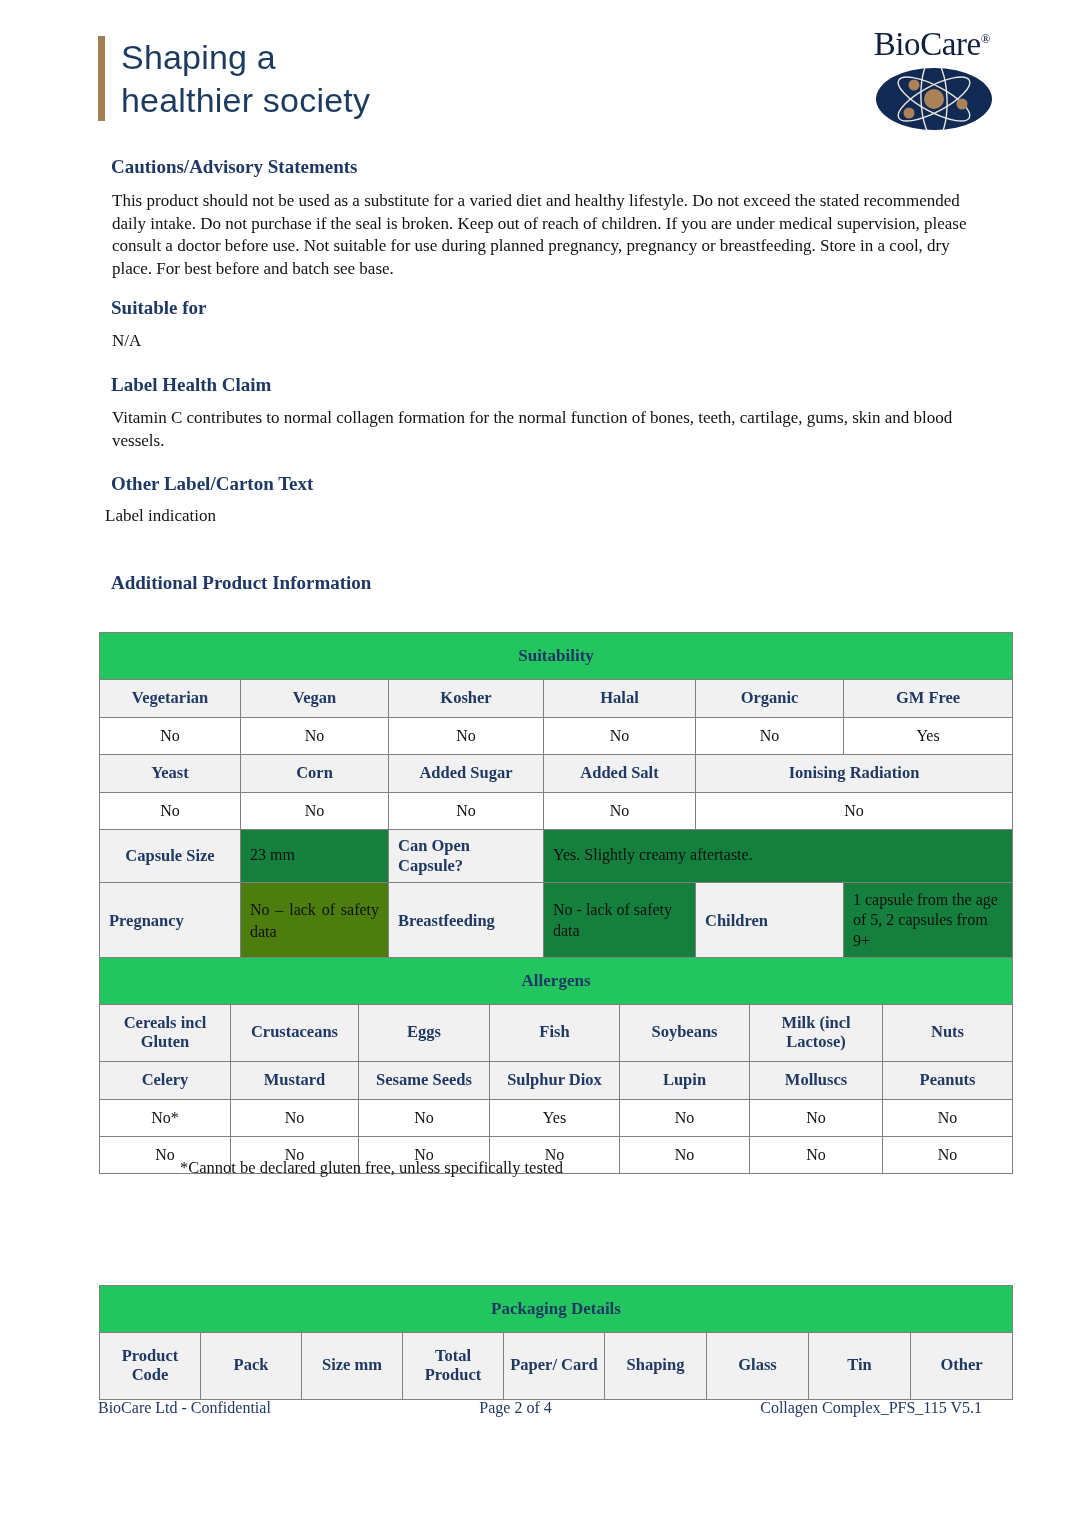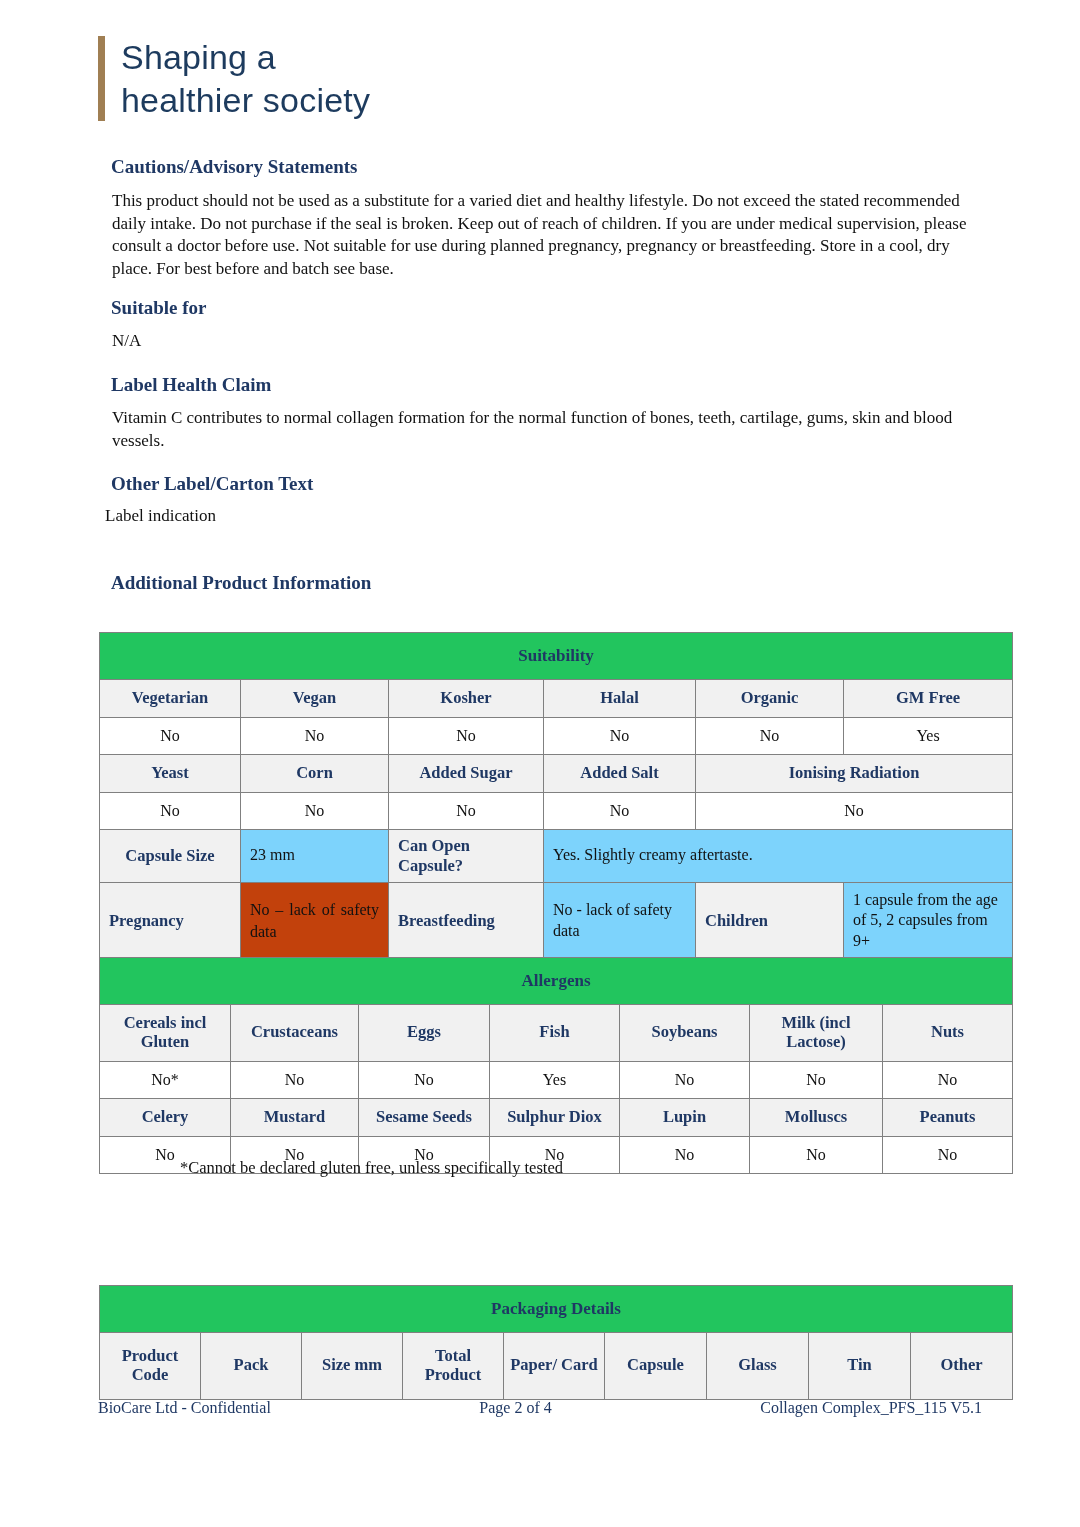--- a/index.html
+++ b/index.html
@@ -133,28 +133,28 @@
   .tbl .val { background: #ffffff; padding: 9px 4px; }
   .tbl .lbl {
     background: #f1f1f1;
     color: #1f3864;
     font-weight: bold;
     font-size: 16.5px;
     text-align: center;
     line-height: 1.2;
   }
   .tbl .free {
-    background: #7dd3fc;
+    background: #15803d;
     text-align: left;
     font-size: 16px;
     line-height: 1.3;
     padding: 7px 9px;
   }
   .tbl .free-j {
-    background: #c2410c;
+    background: #4d7c0f;
     text-align: justify;
     text-align-last: justify;
     font-size: 16px;
     line-height: 1.35;
     padding: 7px 9px;
   }
 
   .footnote {
     position: absolute;
     font-size: 16.5px;
@@ -180,20 +180,35 @@
 
 <div class="page">
 
   <div class="header">
     <div class="tagline-wrap">
       <div class="accent-bar"></div>
       <div class="tagline">Shaping a
 healthier society</div>
     </div>
 
+    <div class="logo">
+      <div class="logo-word"><span>BioCare</span><span class="logo-reg">®</span></div>
+      <svg class="logo-oval" viewBox="0 0 116 62">
+        <ellipse cx="58" cy="31" rx="58" ry="31" fill="#102a54"></ellipse>
+        <g stroke="#e9e6e0" stroke-width="1.4" fill="none">
+          <ellipse cx="58" cy="31" rx="40" ry="13" transform="rotate(28 58 31)"></ellipse>
+          <ellipse cx="58" cy="31" rx="40" ry="13" transform="rotate(-28 58 31)"></ellipse>
+          <ellipse cx="58" cy="31" rx="40" ry="13" transform="rotate(88 58 31)"></ellipse>
+        </g>
+        <circle cx="58" cy="31" r="10" fill="#ab8258"></circle>
+        <circle cx="38" cy="17" r="5.5" fill="#ab8258"></circle>
+        <circle cx="86" cy="36" r="5.5" fill="#ab8258"></circle>
+        <circle cx="33" cy="45" r="5.5" fill="#ab8258"></circle>
+      </svg>
+    </div>
   </div>
 
   <h2 class="sec abs" style="left:111px; top:156px;">Cautions/Advisory Statements</h2>
   <p class="body abs" style="left:112px; top:190px; width:862px;">This product should not be used as a substitute for a varied diet and healthy lifestyle. Do not exceed the stated recommended daily intake. Do not purchase if the seal is broken. Keep out of reach of children. If you are under medical supervision, please consult a doctor before use. Not suitable for use during planned pregnancy, pregnancy or breastfeeding. Store in a cool, dry place. For best before and batch see base.</p>
 
   <h2 class="sec abs" style="left:111px; top:297px;">Suitable for</h2>
   <p class="body abs" style="left:112px; top:330px; width:862px;">N/A</p>
 
   <h2 class="sec abs" style="left:111px; top:374px;">Label Health Claim</h2>
   <p class="body abs" style="left:112px; top:407px; width:872px;">Vitamin C contributes to normal collagen formation for the normal function of bones, teeth, cartilage, gums, skin and blood vessels.</p>
@@ -280,36 +295,36 @@
       <tr>
         <td class="hdr">Cereals incl Gluten</td>
         <td class="hdr">Crustaceans</td>
         <td class="hdr">Eggs</td>
         <td class="hdr">Fish</td>
         <td class="hdr">Soybeans</td>
         <td class="hdr">Milk (incl Lactose)</td>
         <td class="hdr">Nuts</td>
       </tr>
       <tr>
-        <td class="val">No*</td>
-        <td class="val">No</td>
-        <td class="val">No</td>
-        <td class="val">Yes</td>
-        <td class="val">No</td>
-        <td class="val">No</td>
-        <td class="val">No</td>
-      </tr>
-      <tr>
         <td class="hdr">Celery</td>
         <td class="hdr">Mustard</td>
         <td class="hdr">Sesame Seeds</td>
         <td class="hdr">Sulphur Diox</td>
         <td class="hdr">Lupin</td>
         <td class="hdr">Molluscs</td>
         <td class="hdr">Peanuts</td>
+      </tr>
+      <tr>
+        <td class="val">No*</td>
+        <td class="val">No</td>
+        <td class="val">No</td>
+        <td class="val">Yes</td>
+        <td class="val">No</td>
+        <td class="val">No</td>
+        <td class="val">No</td>
       </tr>
       <tr>
         <td class="val">No</td>
         <td class="val">No</td>
         <td class="val">No</td>
         <td class="val">No</td>
         <td class="val">No</td>
         <td class="val">No</td>
         <td class="val">No</td>
       </tr>
@@ -333,21 +348,21 @@
     <tbody>
       <tr>
         <td class="title-cell" colspan="9">Packaging Details</td>
       </tr>
       <tr>
         <td class="hdr" style="padding-top:14px;padding-bottom:14px;">Product Code</td>
         <td class="hdr">Pack</td>
         <td class="hdr">Size mm</td>
         <td class="hdr">Total Product</td>
         <td class="hdr">Paper/ Card</td>
-        <td class="hdr">Capsule</td>
+        <td class="hdr">Shaping</td>
         <td class="hdr">Glass</td>
         <td class="hdr">Tin</td>
         <td class="hdr">Other</td>
       </tr>
     </tbody>
   </table>
 
   <div class="footer">
     <div>BioCare Ltd - Confidential</div>
     <div>Page 2 of 4</div>

